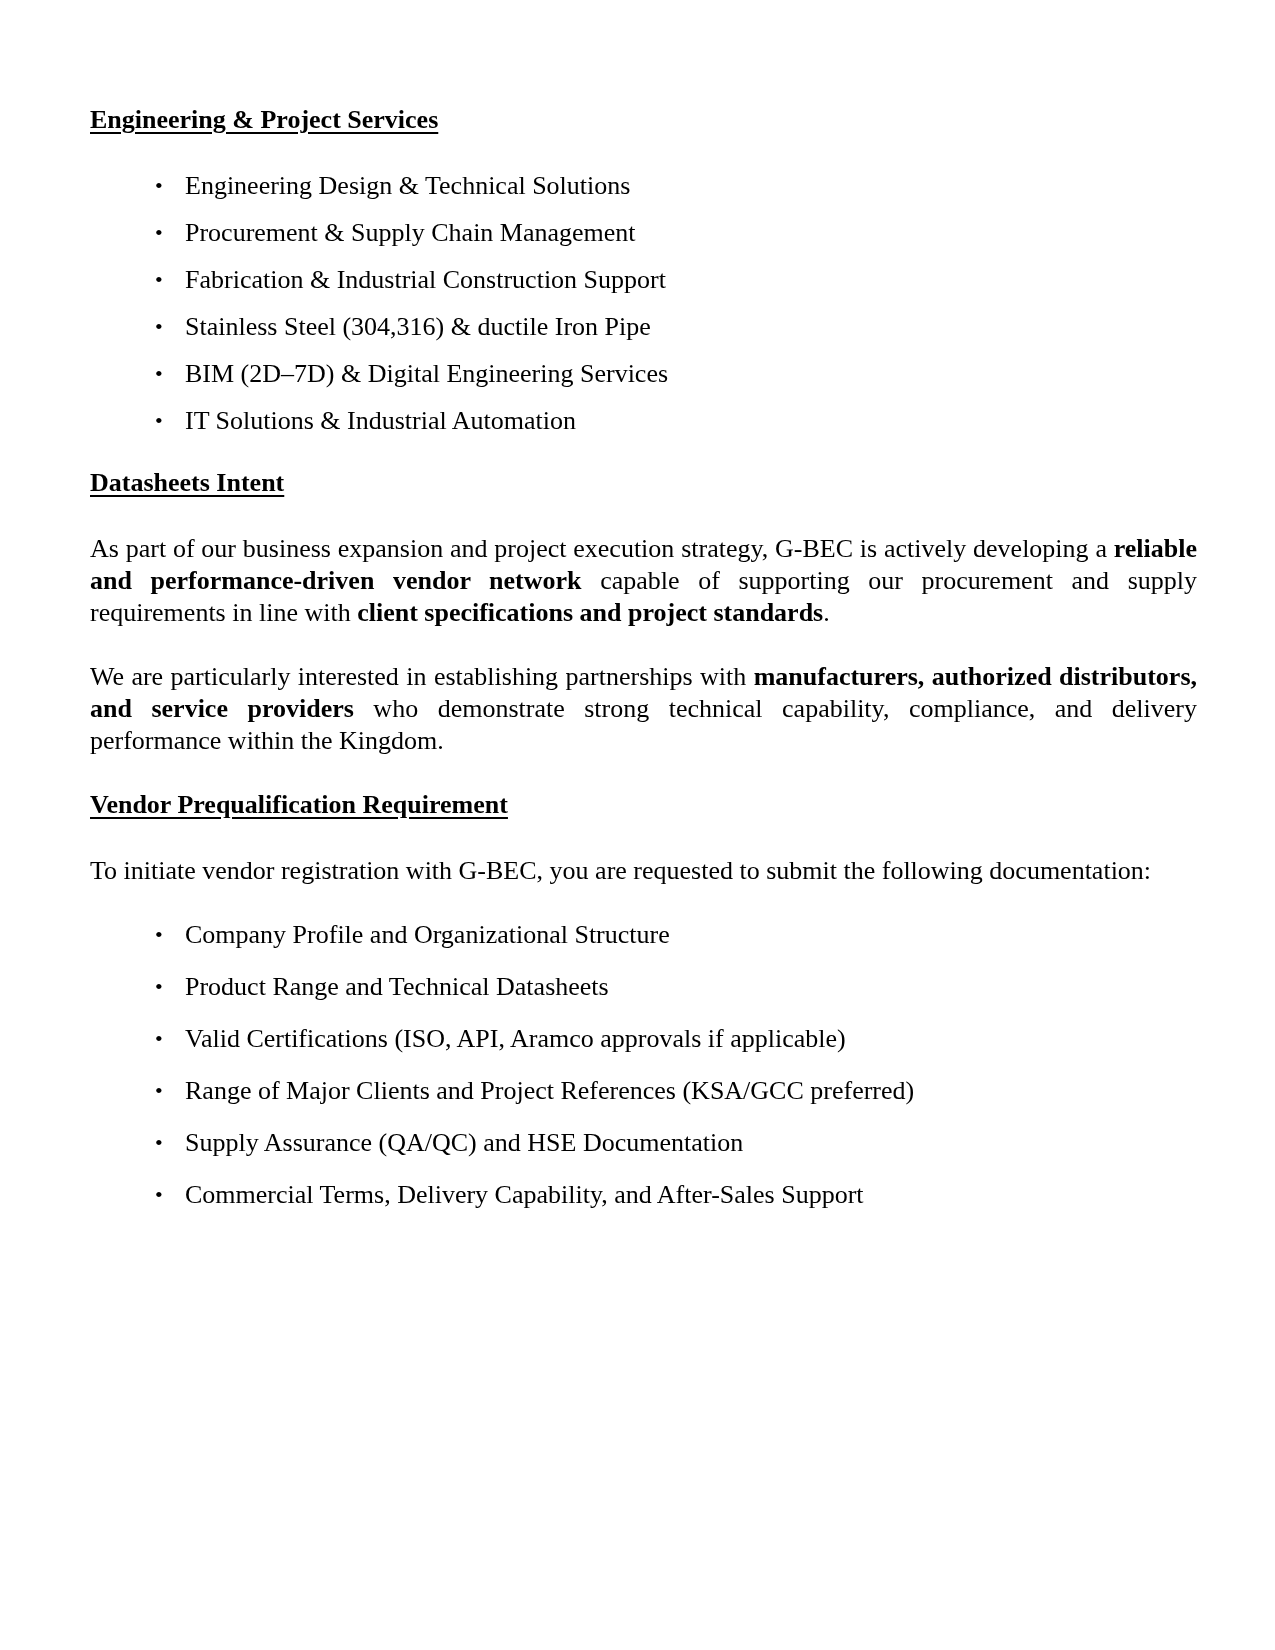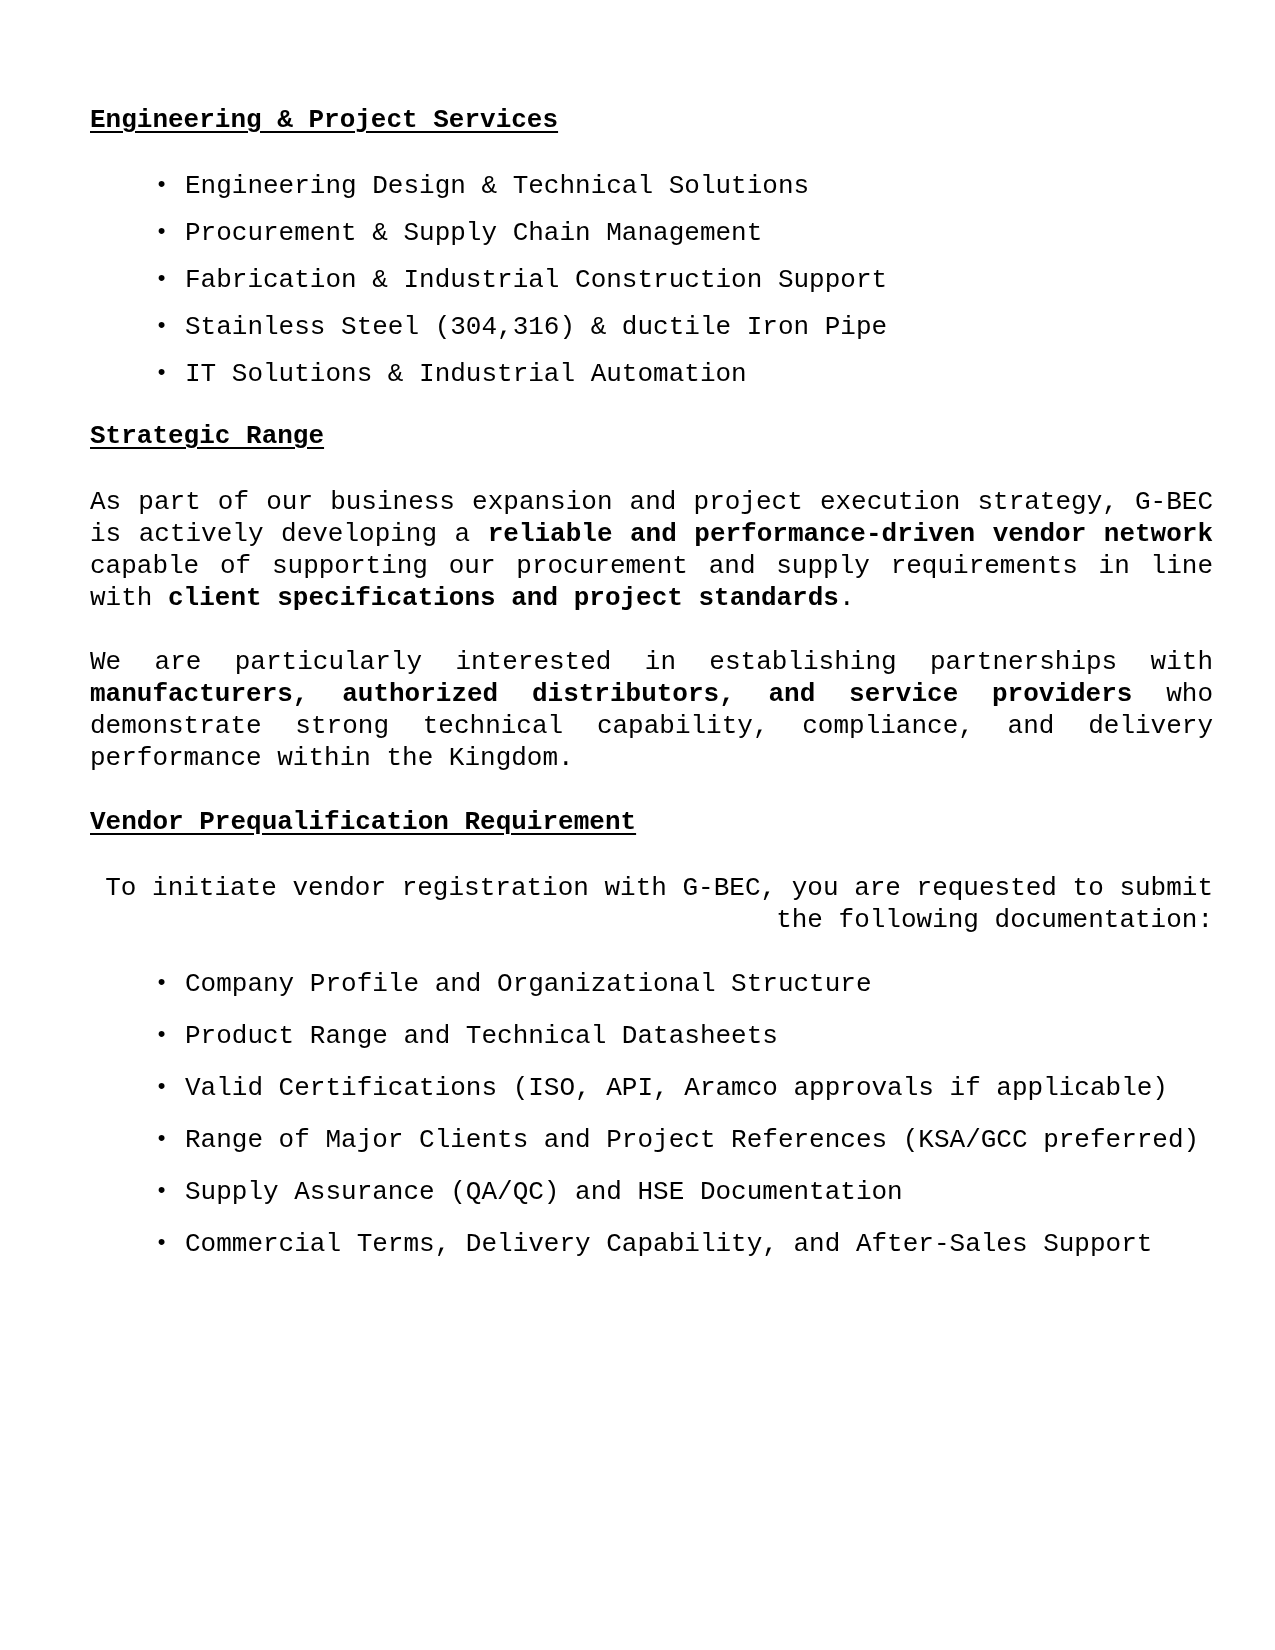--- a/index.html
+++ b/index.html
@@ -7,41 +7,40 @@
     padding: 0;
     background: #ffffff;
   }
   .page {
     position: relative;
     width: 1275px;
     height: 1650px;
     box-sizing: border-box;
     background: #ffffff;
     color: #000000;
-    padding: 104px 62px 60px 90px;
-    font-family: Liberation Mono, monospace;
+    padding: 104px 78px 60px 90px;
+    font-family: Liberation Serif, serif;
     font-size: 26px;
     line-height: 32px;
     overflow: hidden;
   }
   h2.doc-heading {
     font-size: 26px;
     line-height: 32px;
     font-weight: 700;
     text-decoration: underline;
     text-underline-offset: 4px;
     text-decoration-thickness: 2px;
     margin: 30px 0 34px 0;
   }
   h2.doc-heading.first {
     margin-top: 0;
   }
   p.doc-para {
     margin: 0 0 32px 0;
-    text-align: right;
   }
   p.justified {
     text-align: justify;
   }
   ul.doc-list {
     margin: 0 0 16px 0;
     padding: 0;
     list-style: none;
   }
   ul.doc-list li {
@@ -78,24 +77,25 @@
 
 <div class="page">
 
   <h2 class="doc-heading first">Engineering &amp; Project Services</h2>
 
   <ul class="doc-list list-services">
     <li>Engineering Design &amp; Technical Solutions</li>
     <li>Procurement &amp; Supply Chain Management</li>
     <li>Fabrication &amp; Industrial Construction Support</li>
     <li>Stainless Steel (304,316) &amp; ductile Iron Pipe</li>
+    <li>BIM (2D–7D) &amp; Digital Engineering Services</li>
     <li>IT Solutions &amp; Industrial Automation</li>
   </ul>
 
-  <h2 class="doc-heading">Strategic Range</h2>
+  <h2 class="doc-heading">Datasheets Intent</h2>
 
   <p class="doc-para justified"><span>As part of our business expansion and project execution strategy, G-BEC is actively developing a </span><b>reliable and performance-driven vendor network</b><span> capable of supporting our procurement and supply requirements in line with </span><b>client specifications and project standards</b><span>.</span></p>
 
   <p class="doc-para justified"><span>We are particularly interested in establishing partnerships with </span><b>manufacturers, authorized distributors, and service providers</b><span> who demonstrate strong technical capability, compliance, and delivery performance within the Kingdom.</span></p>
 
   <h2 class="doc-heading">Vendor Prequalification Requirement</h2>
 
   <p class="doc-para">To initiate vendor registration with G-BEC, you are requested to submit the following documentation:</p>
 
   <ul class="doc-list list-requirements">

